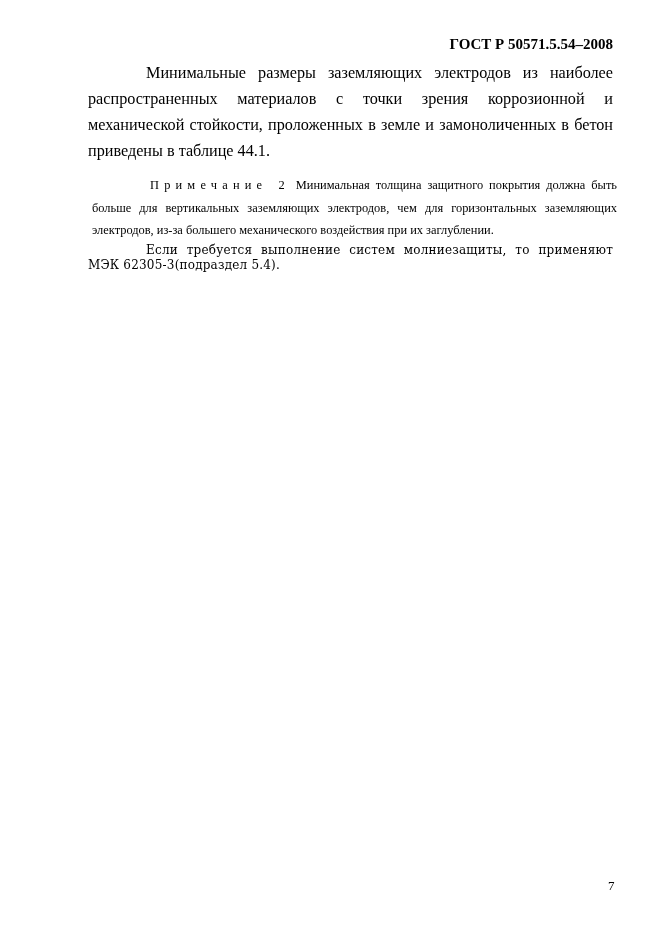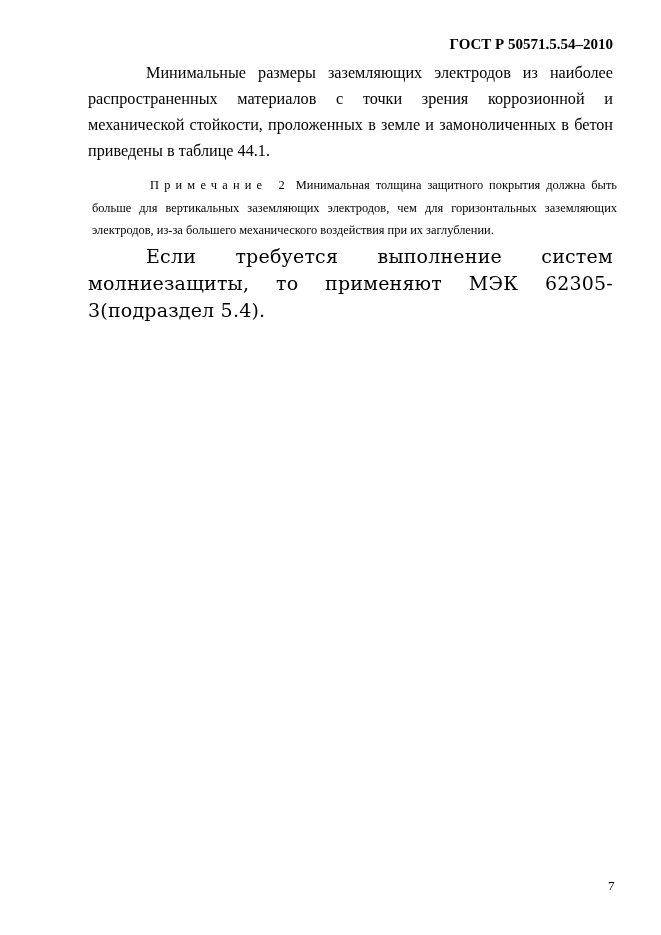--- a/index.html
+++ b/index.html
@@ -16,33 +16,33 @@
     }
     .p1 { top: 60px; text-indent: 58px; }
     .note {
       position: absolute; left: 88px; width: 525px; top: 170px;
       font-family: "Liberation Serif", serif; font-size: 12.4px; line-height: 22.5px;
       text-align: justify; margin: 4px; text-indent: 58px;
     }
     .note-label { letter-spacing: 5.2px; }
     .p2 {
       top: 243px; text-indent: 58px;
-      font-family: "DejaVu Serif", serif; font-size: 19px; line-height: 27px;
+      font-family: "DejaVu Serif", serif; font-size: 12px; line-height: 15px;
       letter-spacing: 0.2px;
     }
     .page-number {
       position: absolute; top: 878px; left: 608px;
       font-family: "Liberation Serif", serif; font-size: 13px;
     }
   </style>
 </head>
 <body>
 
 <div class="page">
-  <div class="header">ГОСТ Р 50571.5.54‒2010</div>
+  <div class="header">ГОСТ Р 50571.5.54‒2008</div>
 
   <p class="body-text p1">Минимальные размеры заземляющих электродов из наиболее распространенных материалов с точки зрения коррозионной и механической стойкости, проложенных в земле и замоноличенных в бетон приведены в таблице 44.1.</p>
 
   <p class="note"><span class="note-label">Примечание 2</span> <span>Минимальная толщина защитного покрытия должна быть больше для вертикальных заземляющих электродов, чем для горизонтальных заземляющих электродов, из-за большего механического воздействия при их заглублении.</span></p>
 
   <p class="body-text p2">Если требуется выполнение систем молниезащиты, то применяют МЭК 62305-3(подраздел 5.4).</p>
 
   <div class="page-number">7</div>
 </div>
 

